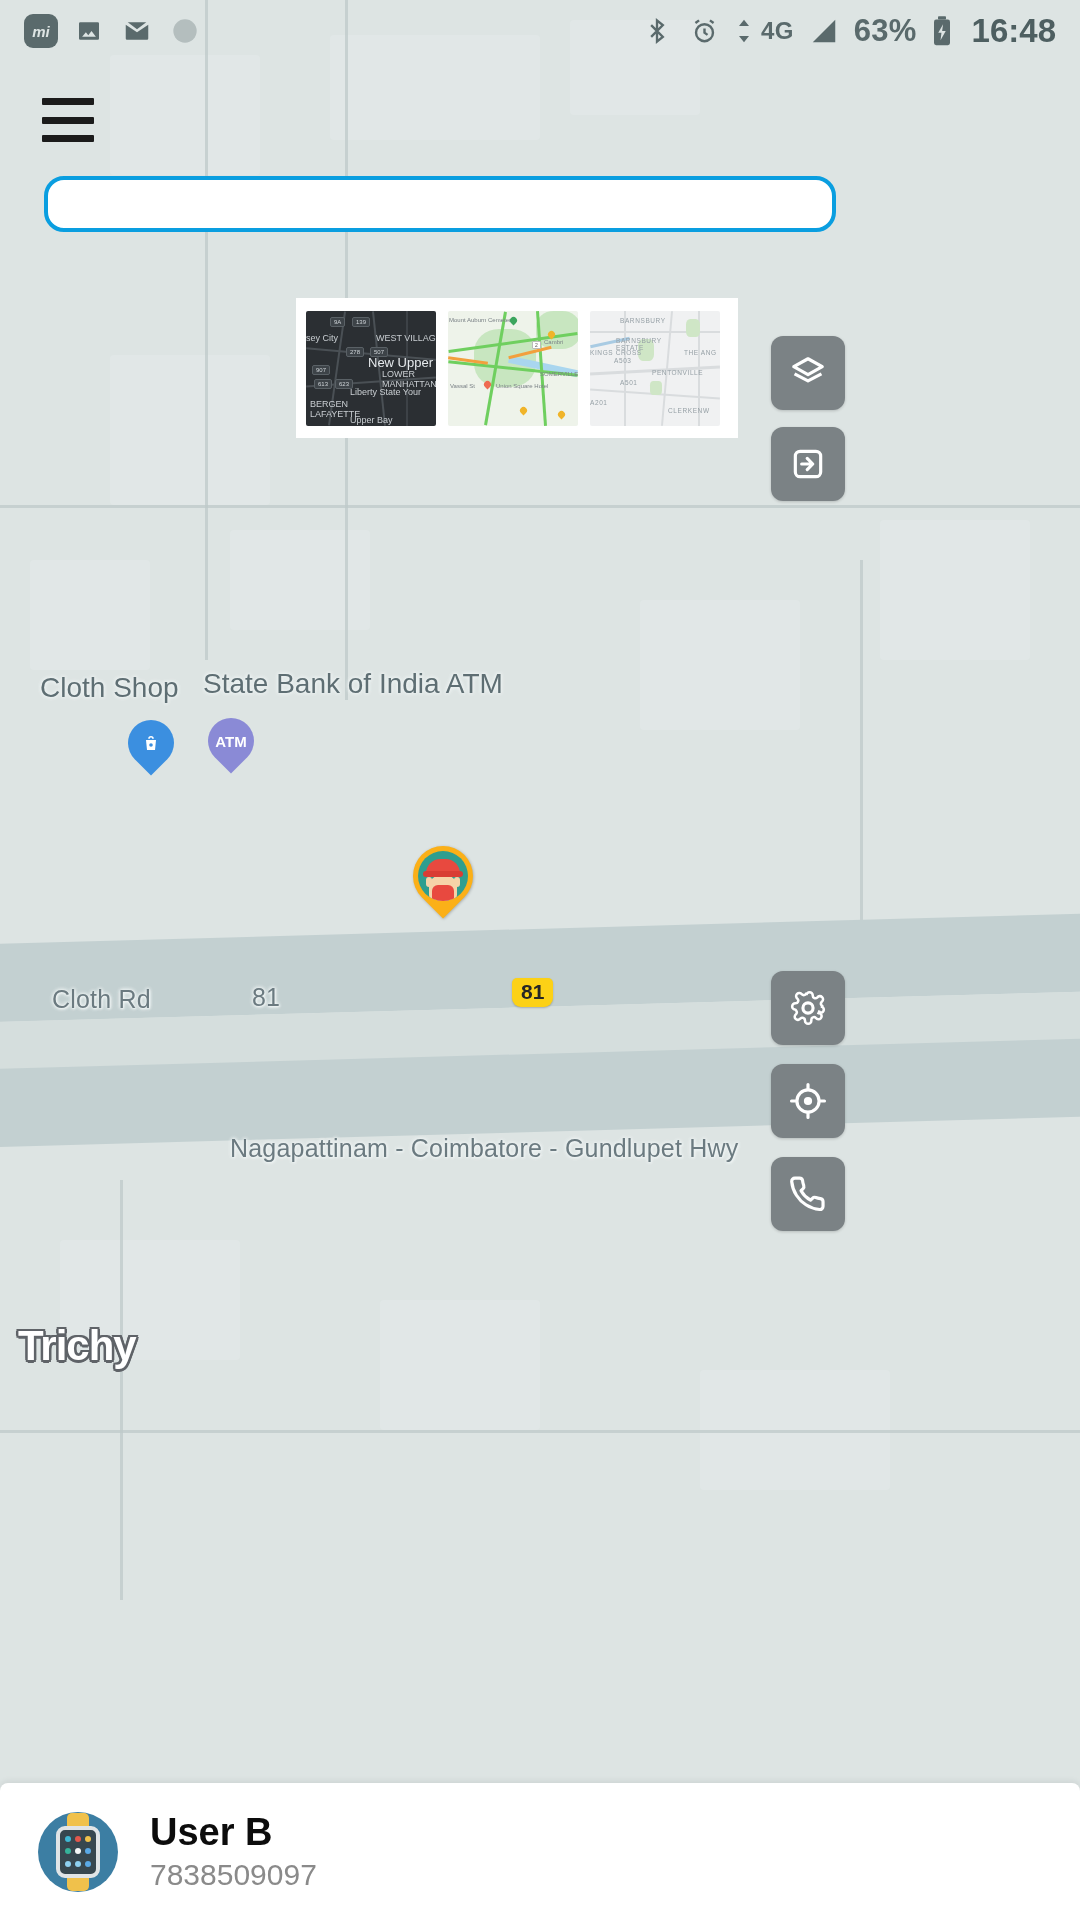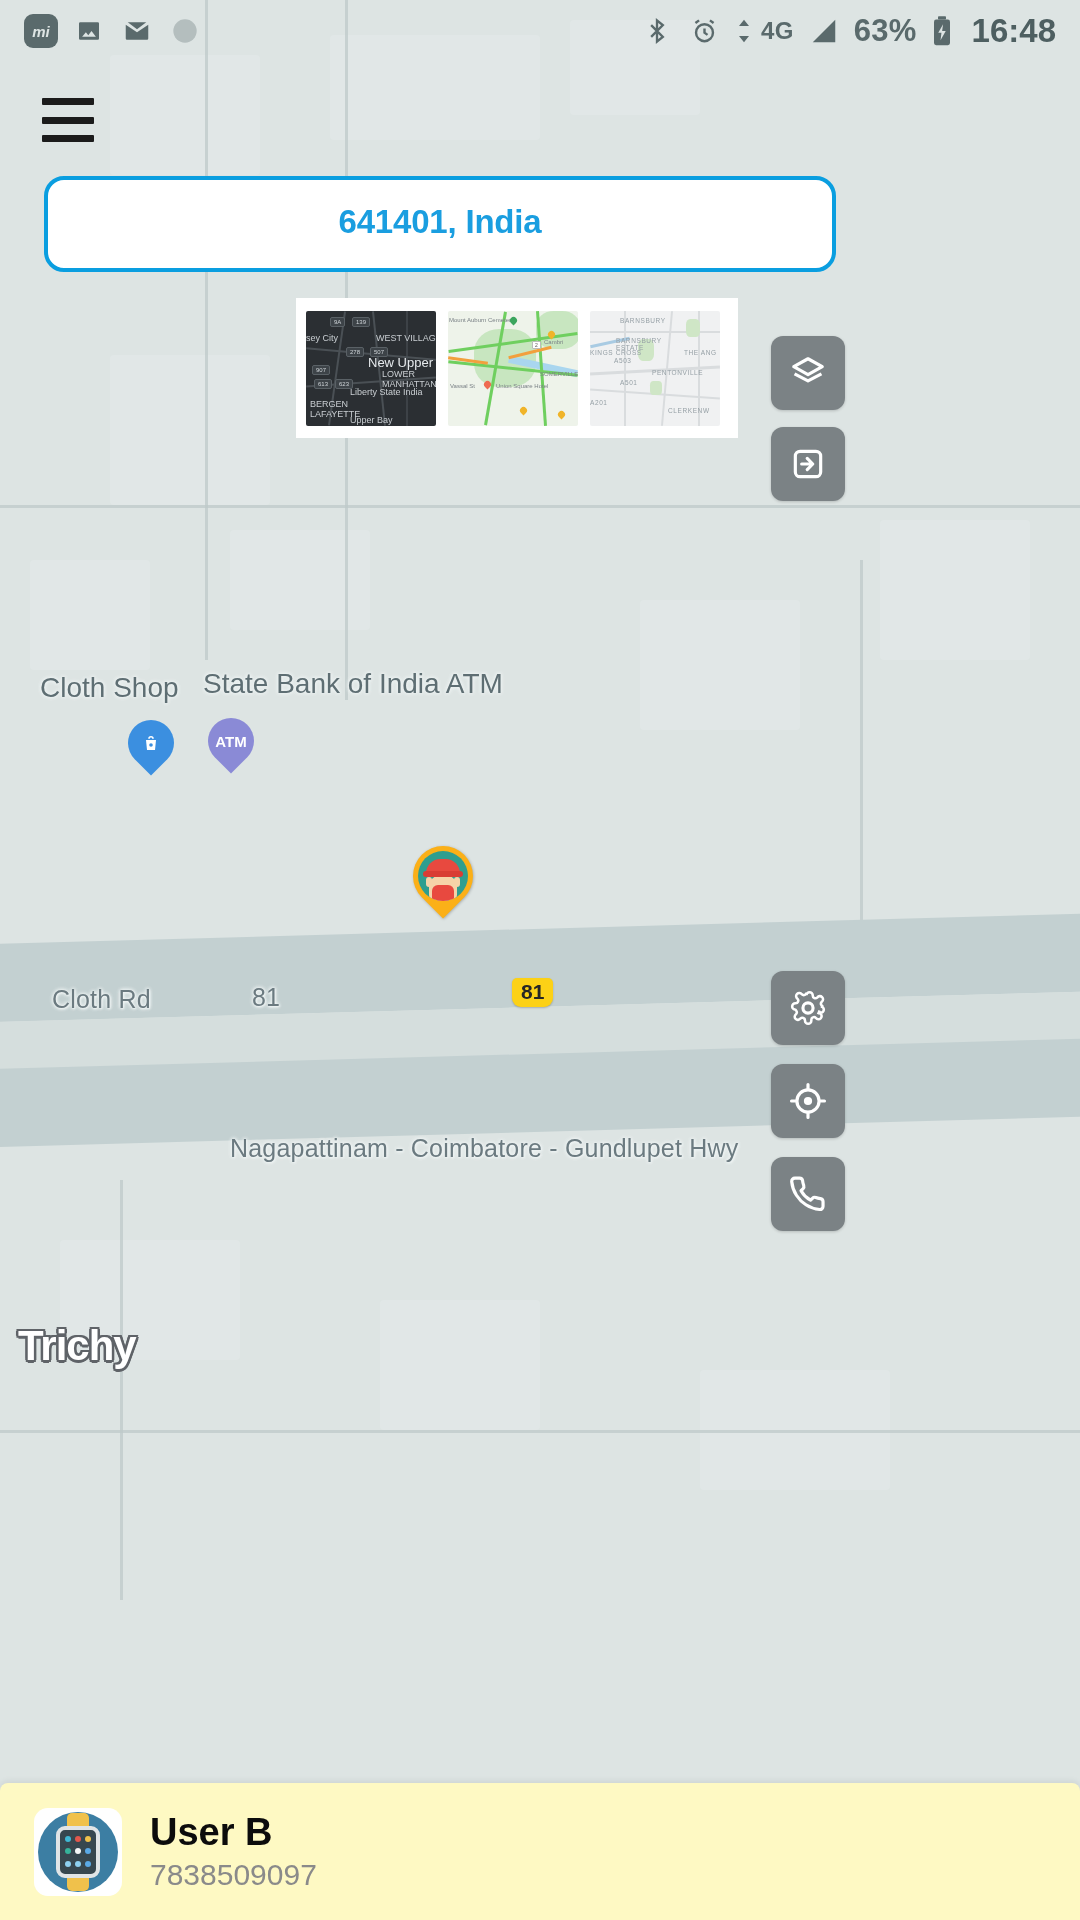--- a/index.html
+++ b/index.html
@@ -202,21 +202,21 @@
     text-shadow:
       -2px -2px 0 #5f6368, 2px -2px 0 #5f6368,
       -2px  2px 0 #5f6368, 2px  2px 0 #5f6368,
       0 -2.5px 0 #5f6368, 0 2.5px 0 #5f6368,
       -2.5px 0 0 #5f6368, 2.5px 0 0 #5f6368;
   }
 
   
   .bottom-card {
     position:absolute; bottom:0; left:0; width:1080px; height:137px;
-    background:#fef9c3;
+    background:#ffffff;
     display:flex; align-items:center;
     padding:12px 34px;
     z-index:60;
     border-top-left-radius:8px; border-top-right-radius:8px;
     box-shadow:0 -2px 6px rgba(0,0,0,0.07);
   }
   .avatar {
     width:88px; height:88px; border-radius:14px;
     background:#ffffff; position:relative; flex:none;
     display:flex; align-items:center; justify-content:center;
@@ -336,21 +336,20 @@
     </div>
   </div>
 
   <div class="hamburger">
     <span></span>
     <span></span>
     <span></span>
   </div>
 
   <div class="banner">
-    <div class="banner-text">641401, India</div>
   </div>
 
   <div class="thumbstrip">
 
     <div class="thumb dark">
       <div class="tl" style="left:0;top:42px;width:130px;height:2px;transform:rotate(5deg);"></div>
       <div class="tl" style="left:0;top:70px;width:130px;height:2px;transform:rotate(-4deg);"></div>
       <div class="tl" style="left:30px;top:0;width:2px;height:115px;transform:rotate(8deg);"></div>
       <div class="tl" style="left:72px;top:0;width:2px;height:115px;transform:rotate(-6deg);"></div>
       <div class="tl" style="left:100px;top:0;width:1.5px;height:115px;opacity:.6;"></div>
@@ -358,21 +357,21 @@
       <div class="badge" style="left:46px;top:6px;">139</div>
       <div class="badge" style="left:40px;top:36px;">278</div>
       <div class="badge" style="left:64px;top:36px;">507</div>
       <div class="badge" style="left:6px;top:54px;">907</div>
       <div class="badge" style="left:8px;top:68px;">613</div>
       <div class="badge" style="left:29px;top:68px;">623</div>
       <div class="tt" style="left:0px;top:22px;">sey City</div>
       <div class="tt big" style="left:62px;top:44px;">New Upper</div>
       <div class="tt" style="left:70px;top:22px;">WEST VILLAGE</div>
       <div class="tt" style="left:76px;top:58px;">LOWER<br>MANHATTAN</div>
-      <div class="tt" style="left:44px;top:76px;">Liberty State India</div>
+      <div class="tt" style="left:44px;top:76px;">Liberty State Your</div>
       <div class="tt" style="left:4px;top:88px;">BERGEN<br>LAFAYETTE</div>
       <div class="tt" style="left:44px;top:104px;">Upper Bay</div>
     </div>
 
     <div class="thumb terrain">
       <div class="tg" style="left:26px;top:18px;width:62px;height:58px;"></div>
       <div class="tg" style="left:88px;top:0px;width:44px;height:38px;"></div>
       <div class="tw" style="left:60px;top:52px;width:70px;height:7px;transform:rotate(12deg);"></div>
       <div class="tr" style="left:0;top:30px;width:130px;height:3px;transform:rotate(-8deg);"></div>
       <div class="tr" style="left:0;top:56px;width:130px;height:3px;transform:rotate(6deg);"></div>

